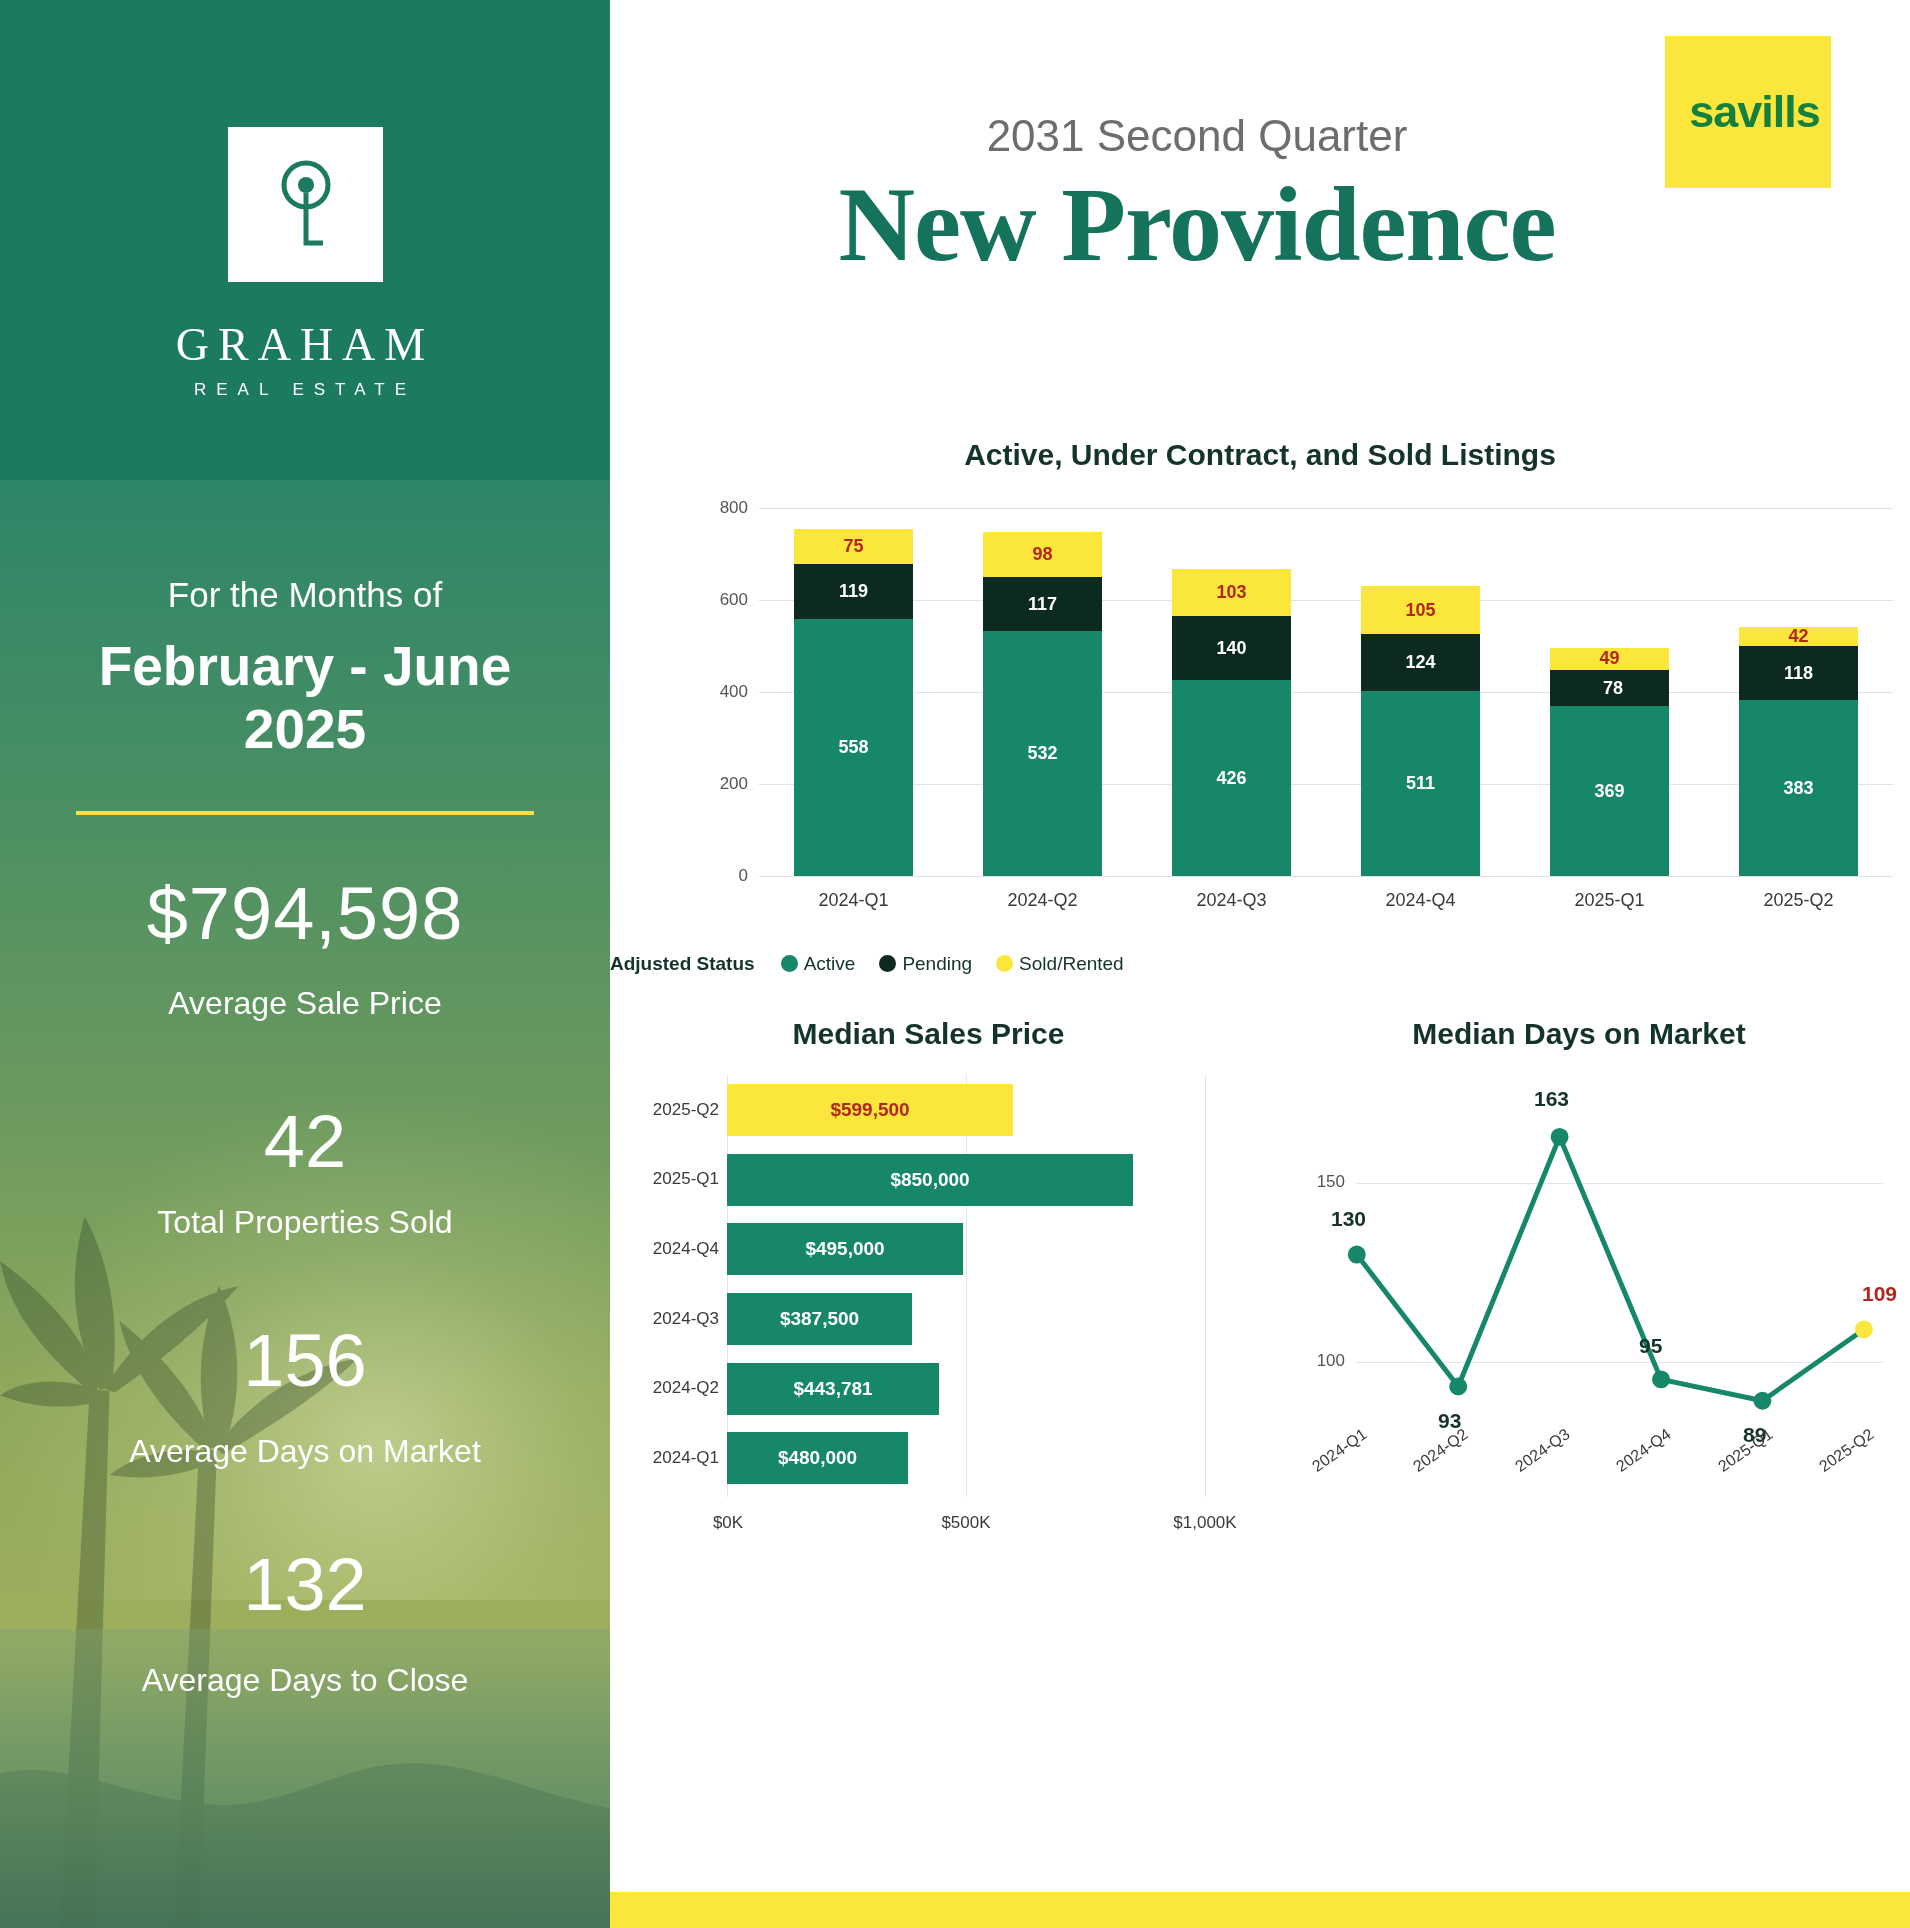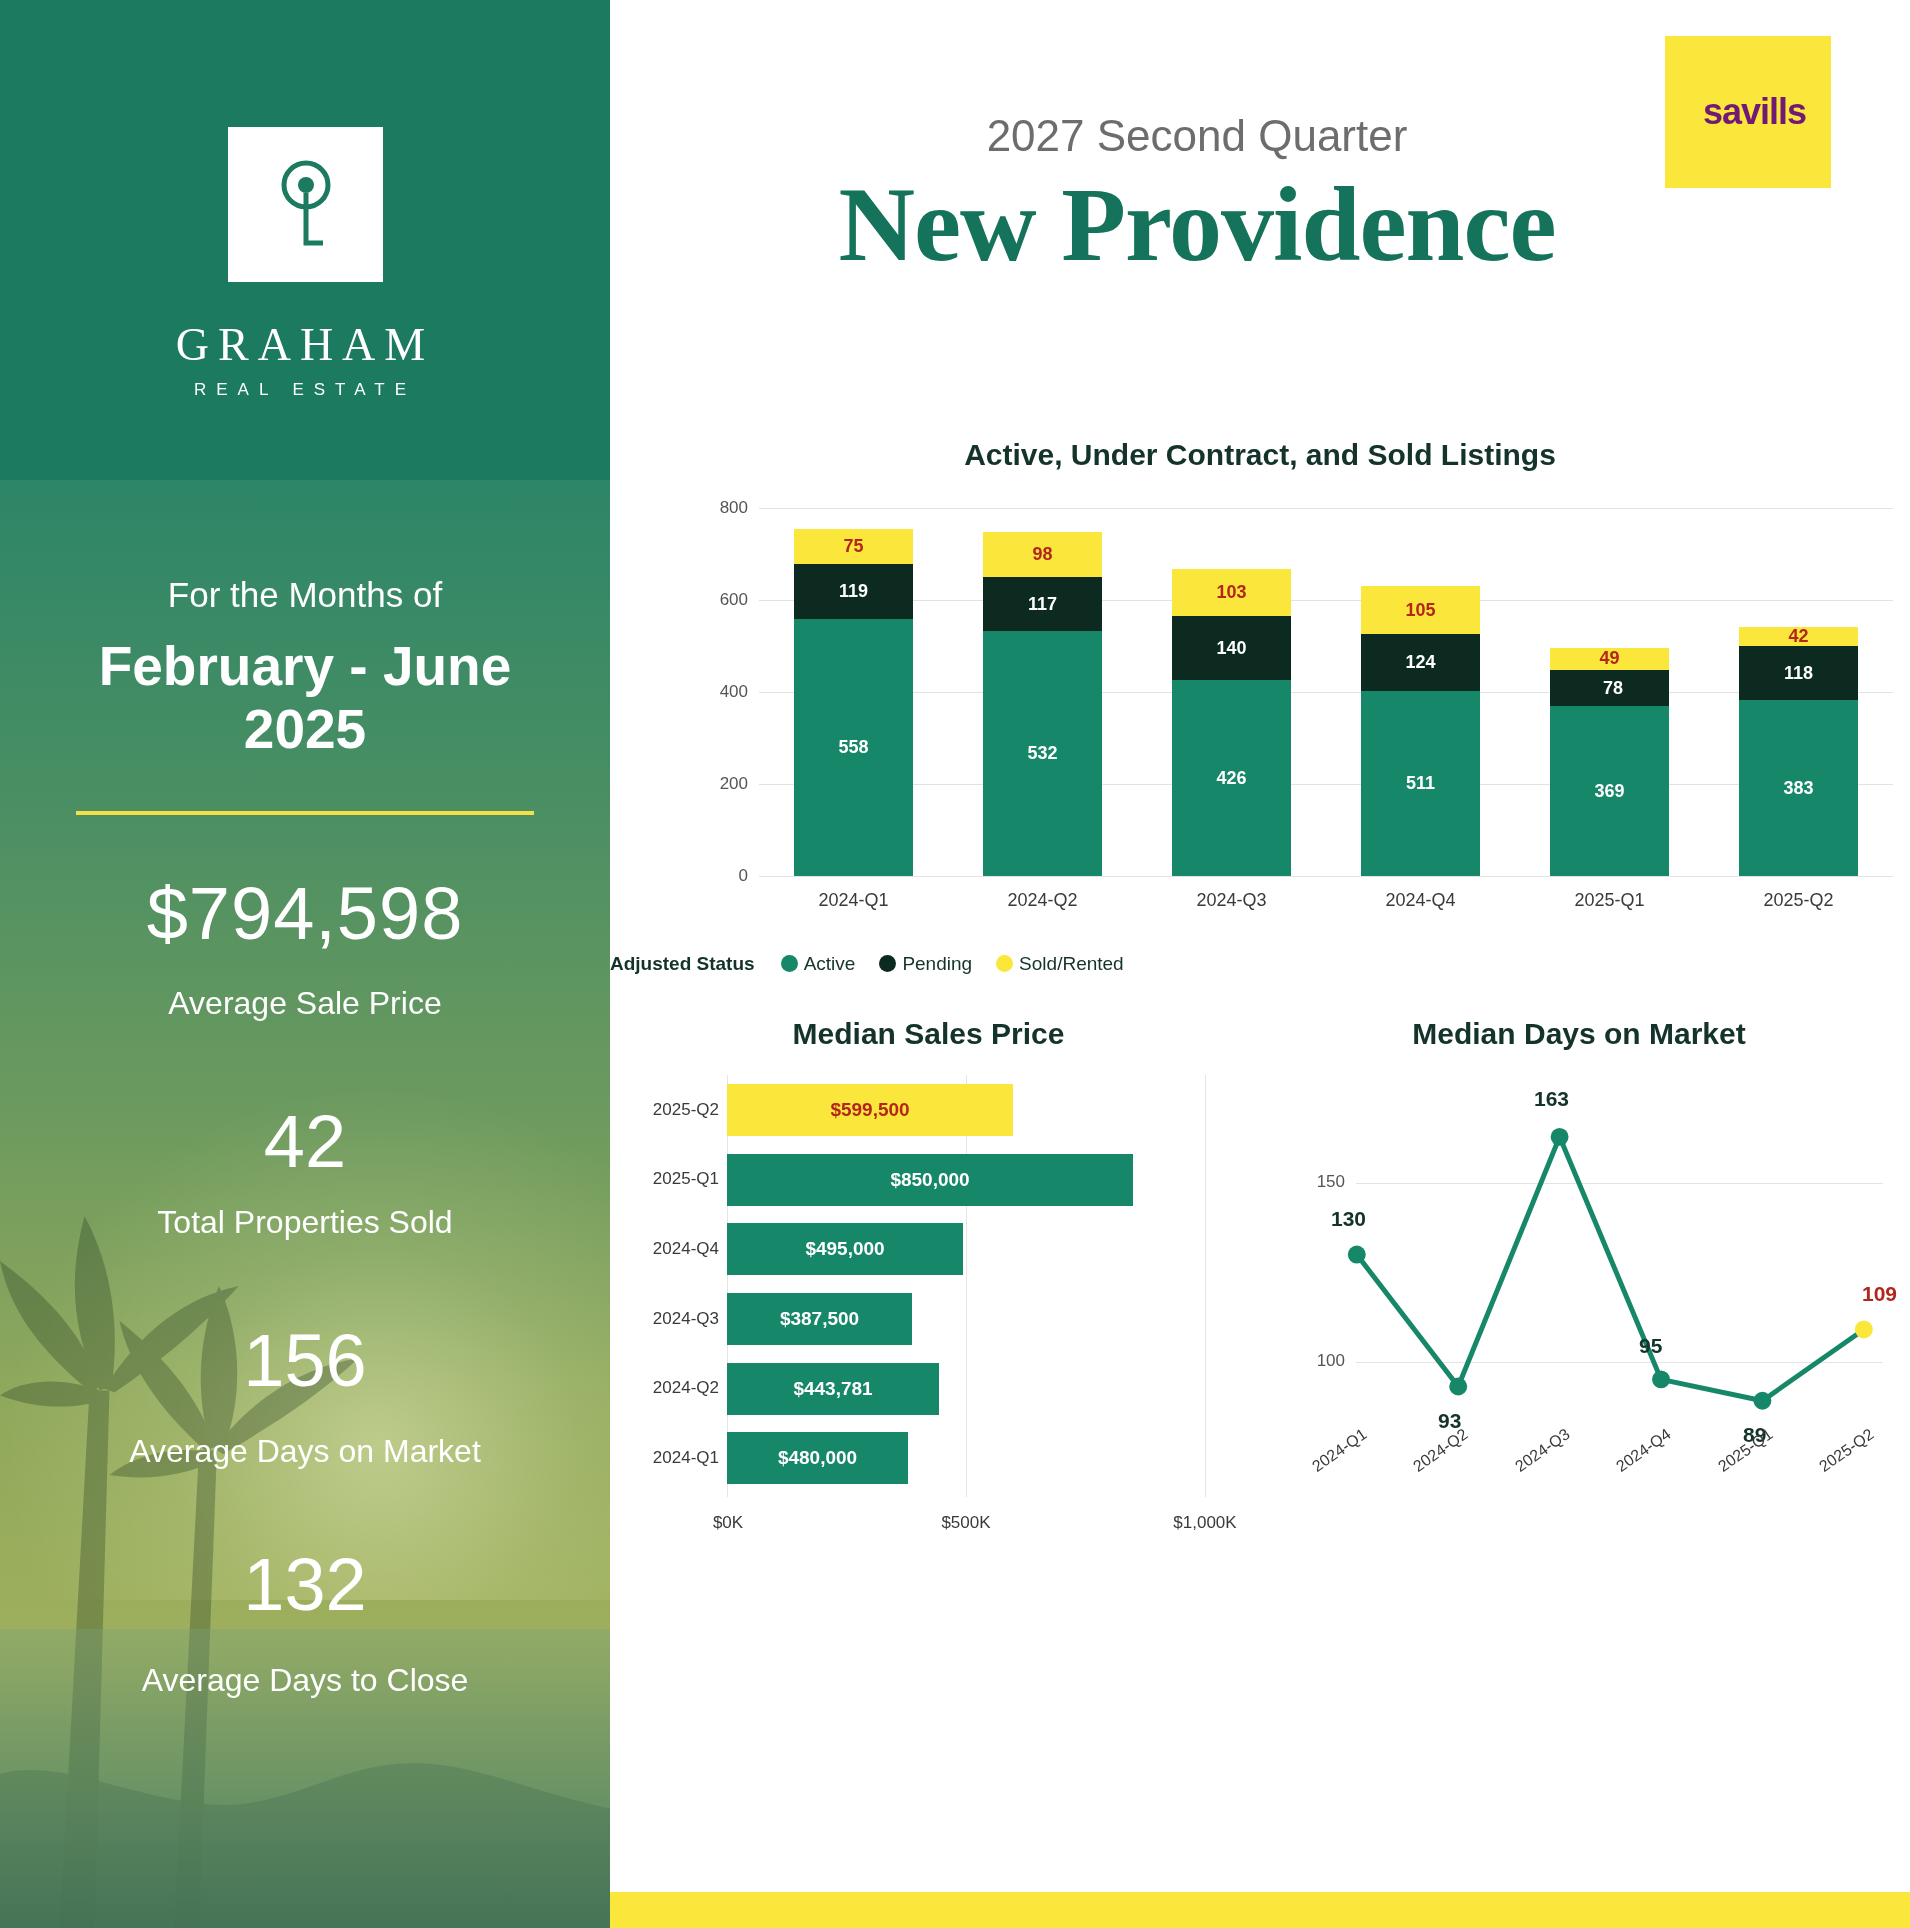--- a/index.html
+++ b/index.html
@@ -59,21 +59,21 @@
   #stat3-lbl { position:absolute; top:1433px; font-size:32px; font-weight:300;}
   #stat4-val { position:absolute; top:1542px; font-size:74px; font-weight:400;}
   #stat4-lbl { position:absolute; top:1662px; font-size:32px; font-weight:300;}
 
   
   #main { position:absolute; left:610px; top:0; width:1300px; height:1928px; background:#fff; }
   #savills-logo {
     position:absolute; right:79px; top:36px; width:166px; height:152px; background:#fbe73b;
     display:flex; align-items:center; justify-content:center;
   }
-  #savills-text { color:#701a75; font-size:36px; font-weight:700; letter-spacing:-1px;margin-left:13px;}
+  #savills-text { color:#15803d; font-size:45px; font-weight:700; letter-spacing:-1px;margin-left:13px;}
   #hdr-line1 { position:absolute; left:0; top:111px; width:1174px; text-align:center; font-size:44px; color:#6d6d6d; font-weight:400;}
   #hdr-line2 { position:absolute; left:0; top:164px; width:1174px; text-align:center;
                font-family:"Liberation Serif", serif; font-size:106px; color:#14735a; font-weight:700; letter-spacing:-1px;}
   #hdr-line3 { position:absolute; left:0; top:308px; width:1174px; text-align:center; font-size:42px; color:#6d6d6d; font-weight:400;}
 
   .chart-title {
     position:absolute; text-align:center; font-weight:700; color:#14332b;
   }
   #stacked-title { left:0; top:438px; width:1300px; font-size:30px; }
 
@@ -158,21 +158,21 @@
   <div class="lp-text" id="stat3-val">156</div>
   <div class="lp-text" id="stat3-lbl">Average Days on Market</div>
   <div class="lp-text" id="stat4-val">132</div>
   <div class="lp-text" id="stat4-lbl">Average Days to Close</div>
 </div>
 
 <div id="main">
   <div id="savills-logo">
     <span id="savills-text">savills</span>
   </div>
-  <div id="hdr-line1">2027 Second Quarter</div>
+  <div id="hdr-line1">2031 Second Quarter</div>
   <div id="hdr-line2">New Providence</div>
 
   <div class="chart-title" id="stacked-title">Active, Under Contract, and Sold Listings</div>
   <div id="stacked">
       <div class="gridline" style="top: 388px; left: 149px; right: 17px;"></div>
       <div class="y-axis-lbl" style="top: 388px; left: 72px; width: 66px;">0</div>
       <div class="gridline" style="top: 296px; left: 149px; right: 17px;"></div>
       <div class="y-axis-lbl" style="top: 296px; left: 72px; width: 66px;">200</div>
       <div class="gridline" style="top: 204px; left: 149px; right: 17px;"></div>
       <div class="y-axis-lbl" style="top: 204px; left: 72px; width: 66px;">400</div>

